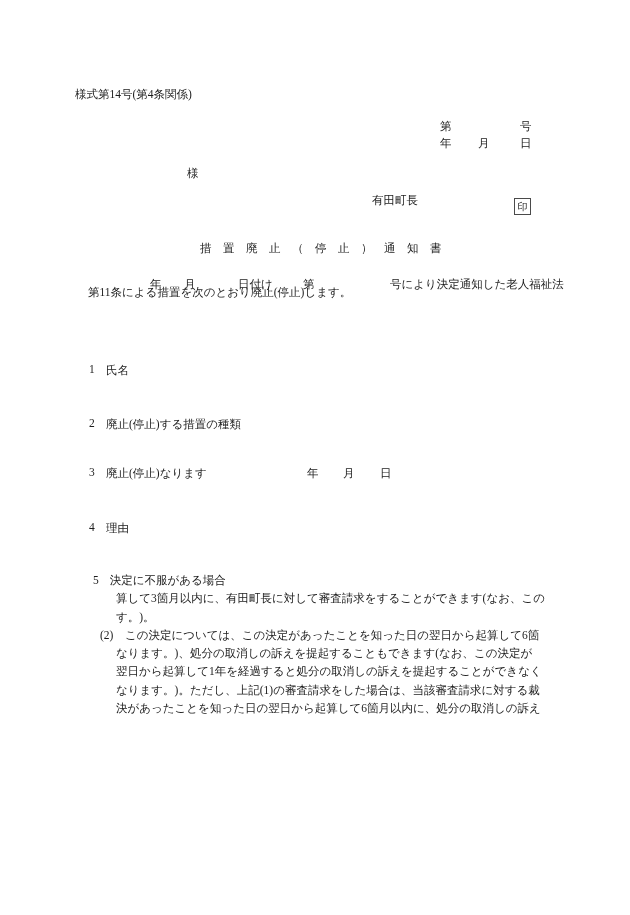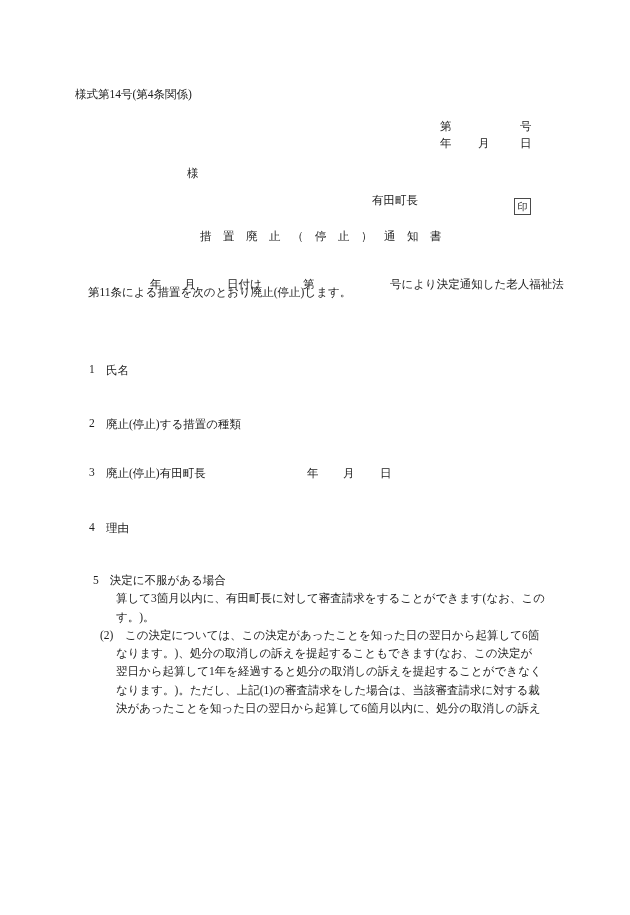--- a/index.html
+++ b/index.html
@@ -51,45 +51,45 @@
     <span style="left:520px">日</span>
   </div>
 
   <div class="t" style="left:187px; top:165px">様</div>
 
   <div class="t" style="left:372px; top:192px">有田町長</div>
   <div class="seal-box">
     <span>印</span>
   </div>
 
-  <div class="t" style="left:200px; top:228px">措　置　廃　止　（　停　止　）　通　知　書</div>
+  <div class="t" style="left:200px; top:240px">措　置　廃　止　（　停　止　）　通　知　書</div>
 
   <div class="row" style="top:277px">
     <span style="left:150px">年</span>
     <span style="left:184px">月</span>
-    <span style="left:227px">日付け</span>
+    <span style="left:238px">日付け</span>
     <span style="left:303px">第</span>
     <span style="left:390px">号により決定通知した老人福祉法</span>
   </div>
 
   <div class="t" style="left:88px; top:284px">第11条による措置を次のとおり廃止(停止)します。</div>
 
   <div class="row items" style="top:363px">
     <span class="num">1</span>
     <span class="lbl">氏名</span>
   </div>
 
   <div class="row items" style="top:417px">
     <span class="num">2</span>
     <span class="lbl">廃止(停止)する措置の種類</span>
   </div>
 
   <div class="row items" style="top:466px">
     <span class="num">3</span>
-    <span class="lbl">廃止(停止)有田町長</span>
+    <span class="lbl">廃止(停止)なります</span>
     <span style="left:307px">年</span>
     <span style="left:343px">月</span>
     <span style="left:380px">日</span>
   </div>
 
   <div class="row items" style="top:521px">
     <span class="num">4</span>
     <span class="lbl">理由</span>
   </div>
 

